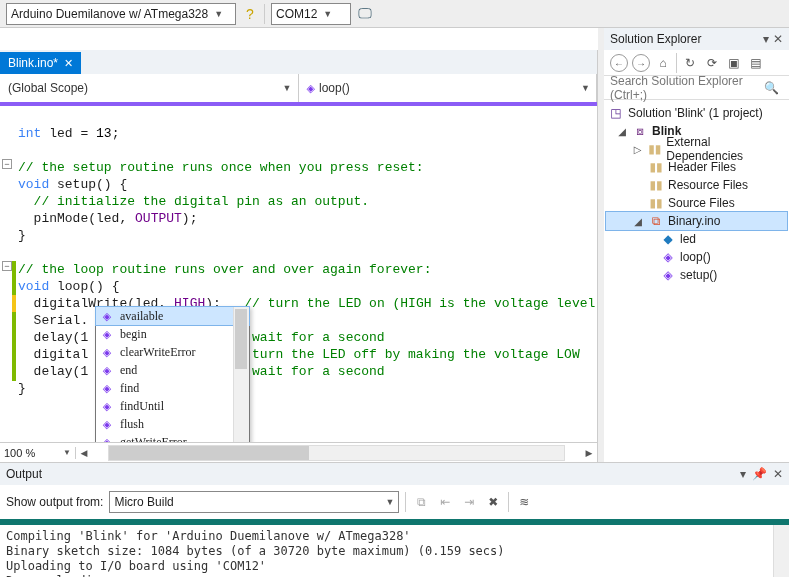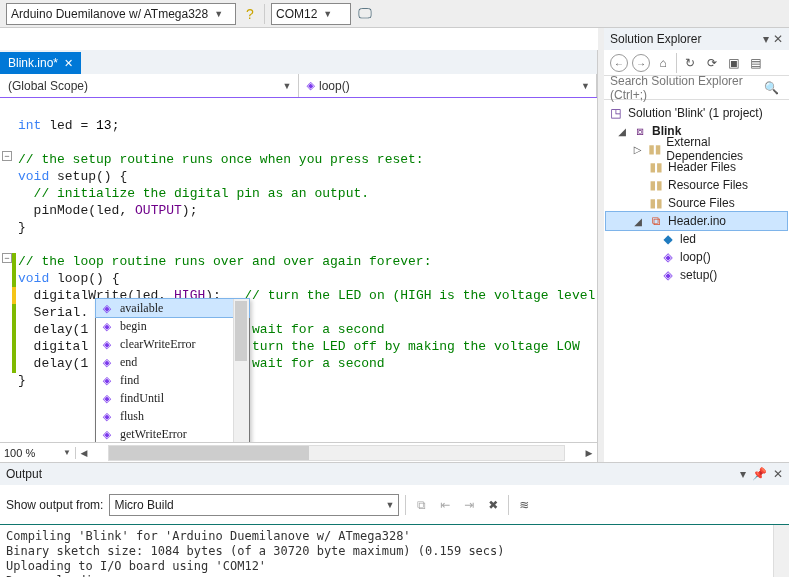--- a/index.html
+++ b/index.html
@@ -14,21 +14,21 @@
   .sep { width: 1px; height: 20px; background: #ccc; }
 
   
   .middle { display: flex; flex: 1; min-height: 0; }
 
   
   .editor-col { display: flex; flex-direction: column; width: 598px; border-right: 1px solid #ccc; margin-top: 22px; }
   .tabstrip { display: flex; height: 24px; background: #eef2f6; align-items: flex-end; }
   .tab { display: flex; align-items: center; height: 22px; padding: 0 8px; background: #0078d7; color: #fff; font-size: 12px; gap: 6px; }
   .tab .close { font-size: 11px; }
-  .scope-bar { display: flex; height: 24px; border-bottom: 1px solid #8b5cf6; }
+  .scope-bar { display: flex; height: 32px; border-bottom: 4px solid #8b5cf6; }
   .scope-combo { flex: 1; display: flex; align-items: center; padding: 0 8px; border-right: 1px solid #ccc; font-size: 12px; color: #333; position: relative; }
   .scope-combo .drop { position: absolute; right: 6px; font-size: 9px; color: #555; }
   .scope-combo .cube { margin-right: 4px; color: #7c3aed; font-size: 11px; }
 
   .code-area { flex: 1; position: relative; overflow: hidden; }
   .code { font-family: Consolas, "Courier New", monospace; font-size: 13px; line-height: 17px; padding: 2px 0 2px 18px; white-space: pre; position: absolute; inset: 0; }
   .gutter { position: absolute; left: 0; top: 0; bottom: 0; width: 14px; }
   .fold { position: absolute; left: 2px; width: 10px; height: 10px; border: 1px solid #999; font-size: 9px; line-height: 8px; text-align: center; color: #555; background:#fff; }
   .margin-bar { position:absolute; left:12px; width:4px; }
   .kw { color: #3b82f6; }
@@ -71,21 +71,21 @@
   .tree-ico.folder { color: #d7ba7d; }
   .tree-ico.file { color: #d84f2a; }
   .tree-ico.fn { color: #7c3aed; }
   .tree-ico.var { color: #1f7bbf; }
   .bold { font-weight: 600; }
 
   
   .output { height: 115px; border-top: 1px solid #ccc; display: flex; flex-direction: column; }
   .out-title { height: 22px; display: flex; align-items: center; padding: 0 6px; background: #eef2f6; justify-content: space-between; }
   .out-title .tools { display:flex; gap:6px; align-items:center; color:#555; }
-  .out-tb { height: 40px; display: flex; align-items: center; gap: 6px; padding: 12px 6px; border-bottom: 1px solid #0f766e; }
+  .out-tb { height: 40px; display: flex; align-items: center; gap: 6px; padding: 12px 6px; border-bottom: 6px solid #0f766e; }
   .out-tb .combo { width: 290px; }
   .out-text { flex: 1; font-family: Consolas, monospace; font-size: 12px; line-height: 15px; padding: 4px 6px; white-space: pre; overflow: hidden; color: #333; position:relative; }
   .out-scroll { position:absolute; right:0; top:0; bottom:0; width:16px; background:#f0f0f0; border-left:1px solid #ddd; }
 
   .pin { font-size: 12px; }
 </style>
 </head>
 <body>
 
 <div class="root">
@@ -262,21 +262,21 @@
           <span>Resource Files</span>
         </div>
         <div class="tree-row" style="padding-left:26px">
           <span class="exp"></span>
           <span class="tree-ico folder">▮▮</span>
           <span>Source Files</span>
         </div>
         <div class="tree-row sel" style="padding-left:26px">
           <span class="exp">◢</span>
           <span class="tree-ico file">⧉</span>
-          <span>Header.ino</span>
+          <span>Binary.ino</span>
         </div>
         <div class="tree-row" style="padding-left:54px">
           <span class="tree-ico var">◆</span>
           <span>led</span>
         </div>
         <div class="tree-row" style="padding-left:54px">
           <span class="tree-ico fn">◈</span>
           <span>loop()</span>
         </div>
         <div class="tree-row" style="padding-left:54px">

